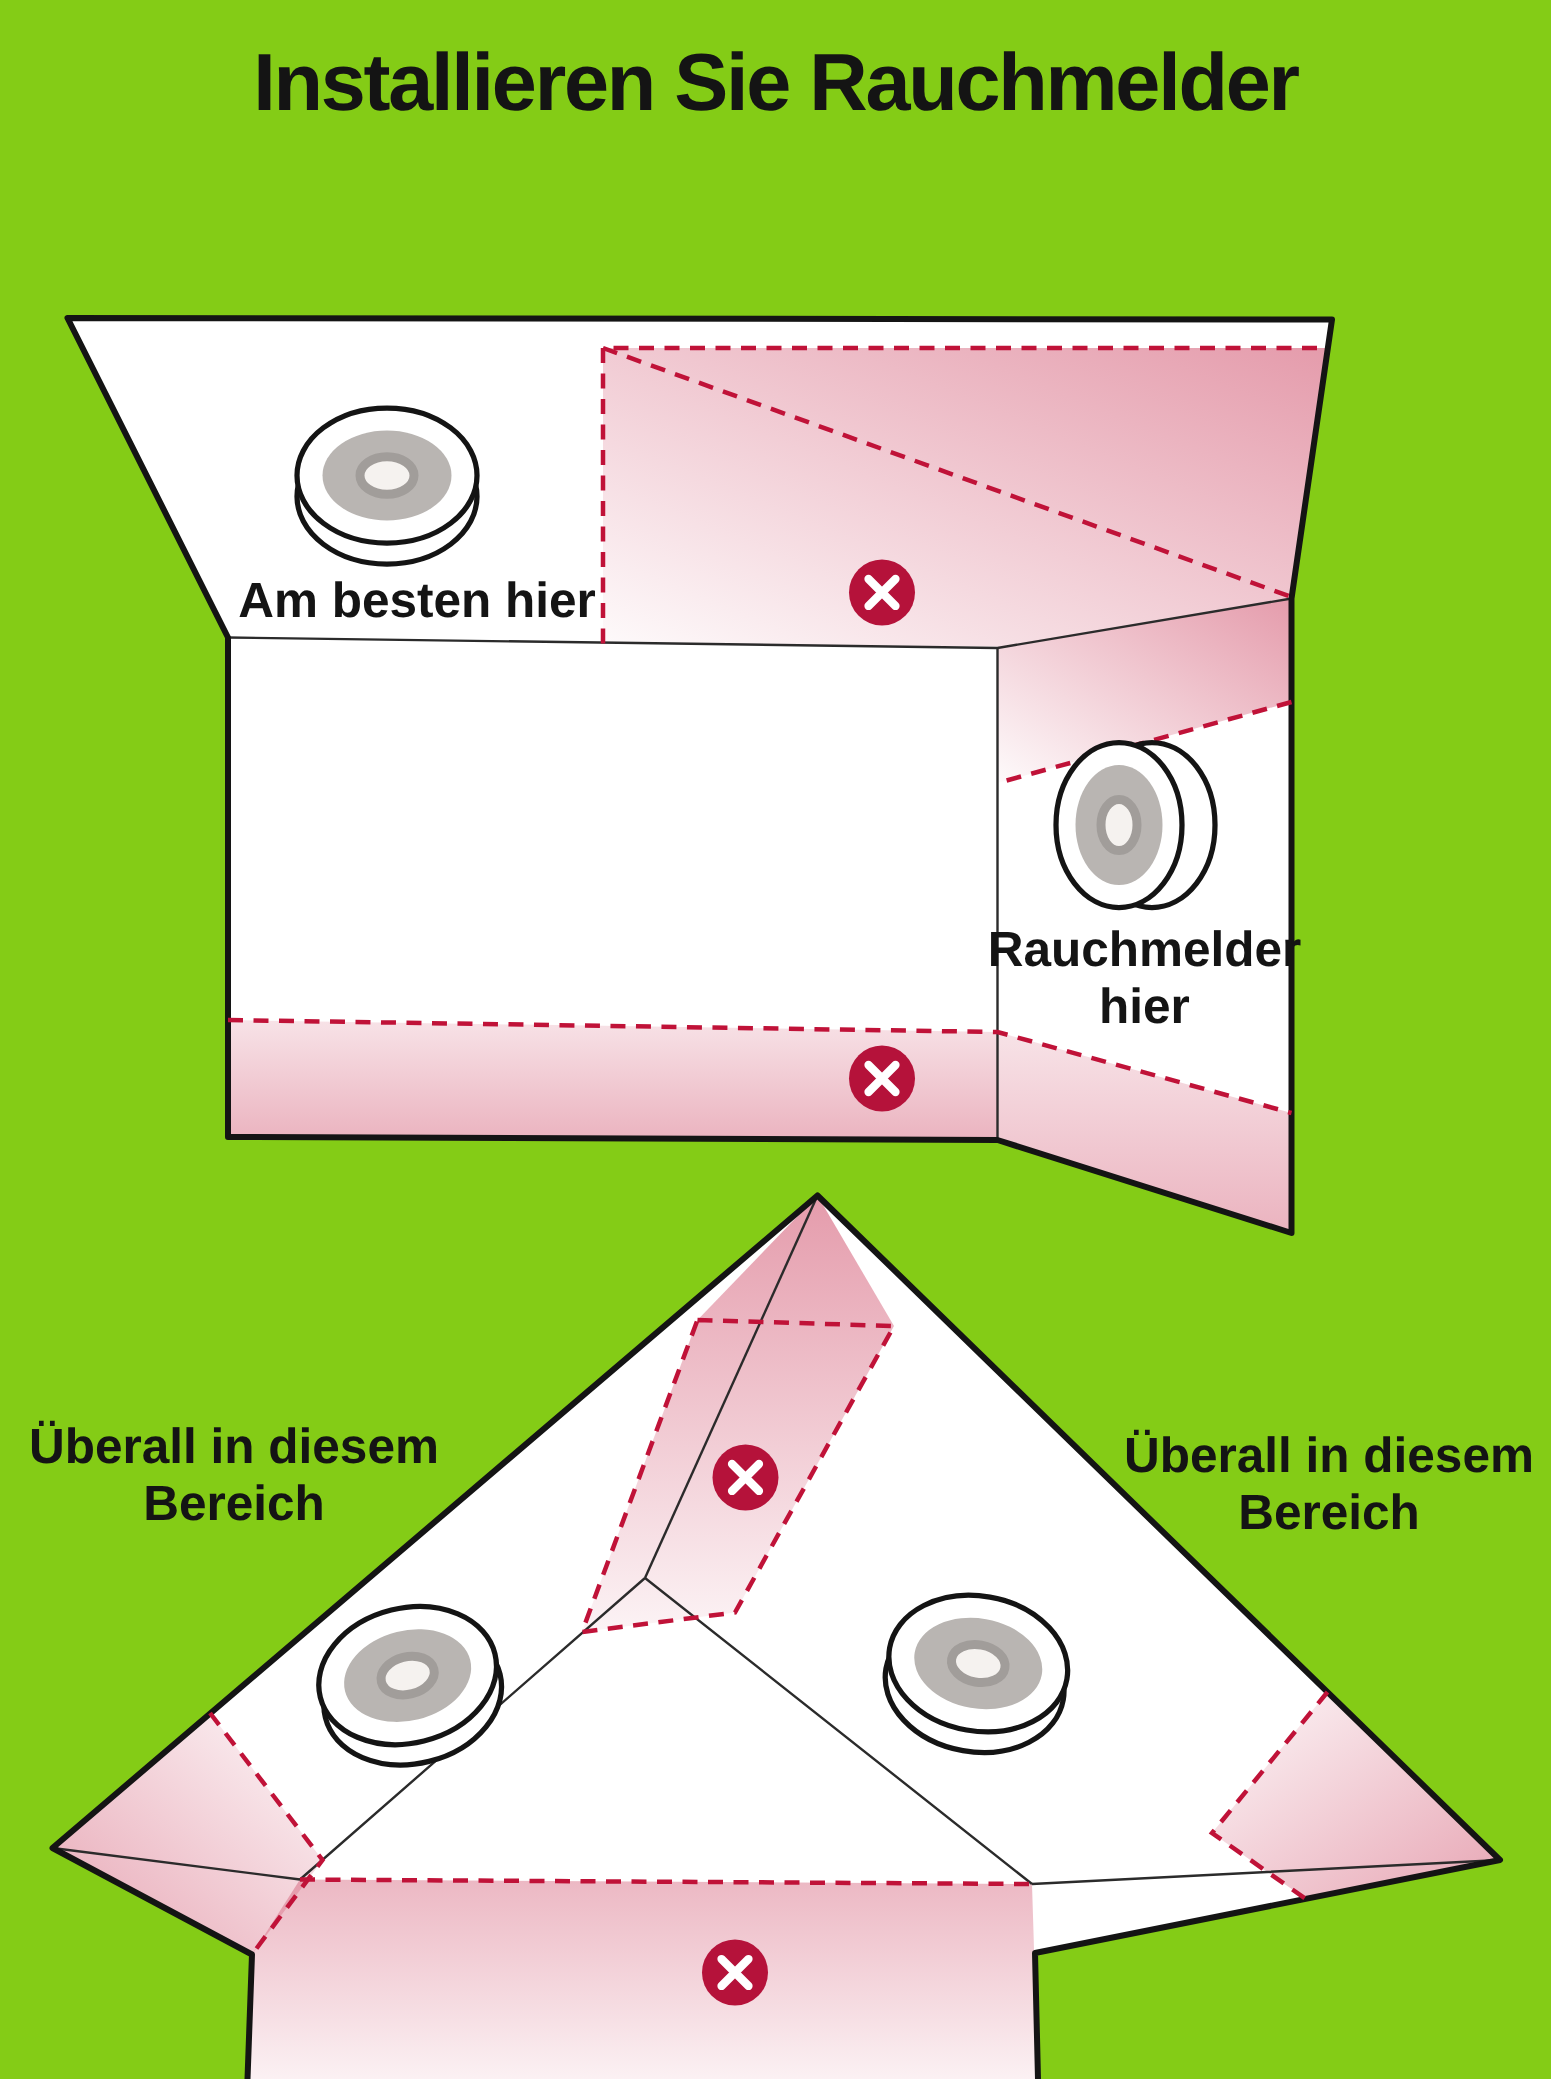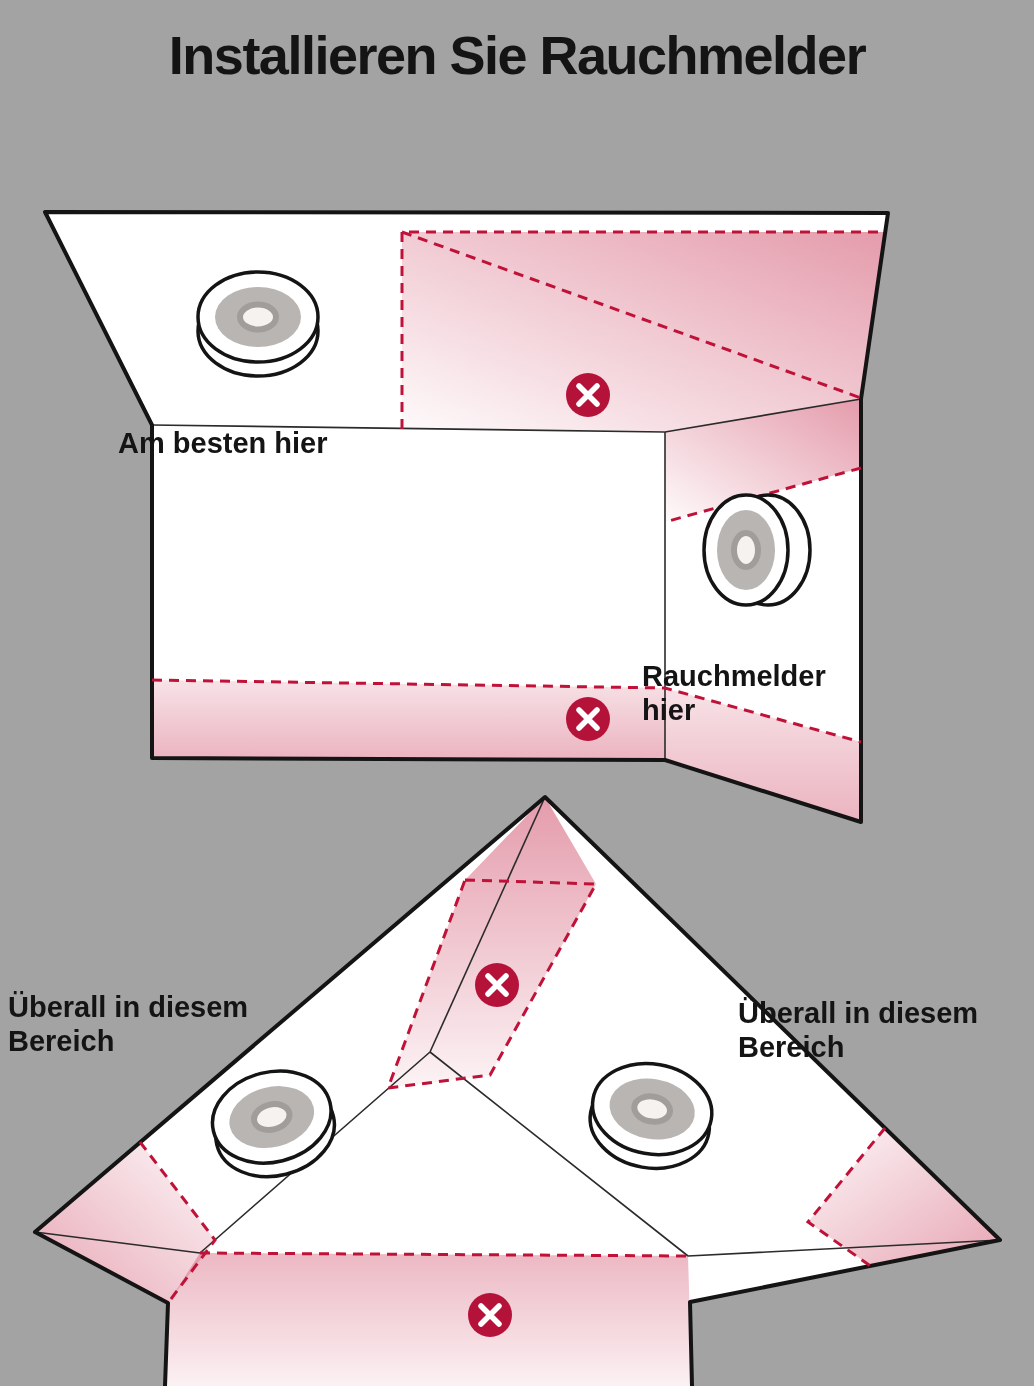--- a/index.html
+++ b/index.html
@@ -1,36 +1,36 @@
 <!DOCTYPE html>
 <html><head>
 <meta charset="utf-8">
 <style>
   * { margin:0; padding:0; box-sizing:border-box; }
   html, body { background:#f5f1ec; }
   .page {
     position:relative;
     width:1034px; height:1386px;
-    background:#a3a3a3;
+    background:#84cc16;
     font-family:"Liberation Sans", sans-serif;
     color:#141414;
     overflow:hidden;
   }
   .title {
     position:absolute; top:22px; left:0; width:100%;
     text-align:center;
     font-size:54px; font-weight:bold; line-height:1.24;
     letter-spacing:-1.5px; color:#141414;
   }
   .ln { display:block; }
   .scene { position:absolute; left:0; top:0; }
   .lbl {
     position:absolute;
-    font-size:29px; font-weight:bold; line-height:1.16;
-    text-align:left; color:#141414;margin-top:46px;
+    font-size:33px; font-weight:bold; line-height:1.16;
+    text-align:center; color:#141414;
   }
   .thick { fill:none; stroke:#141414; stroke-width:4; stroke-linejoin:round; stroke-linecap:round; }
   .thin  { fill:none; stroke:#2b2b2b; stroke-width:1.6; }
   .dash  { fill:none; stroke:#c01238; stroke-width:3; stroke-dasharray:10 7; }
 </style>
 </head>
 <body>
 
 <div class="page">
 

